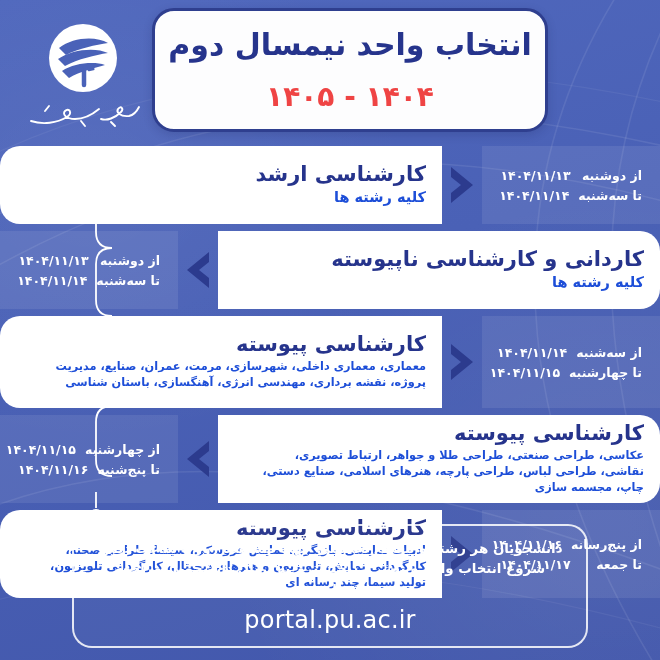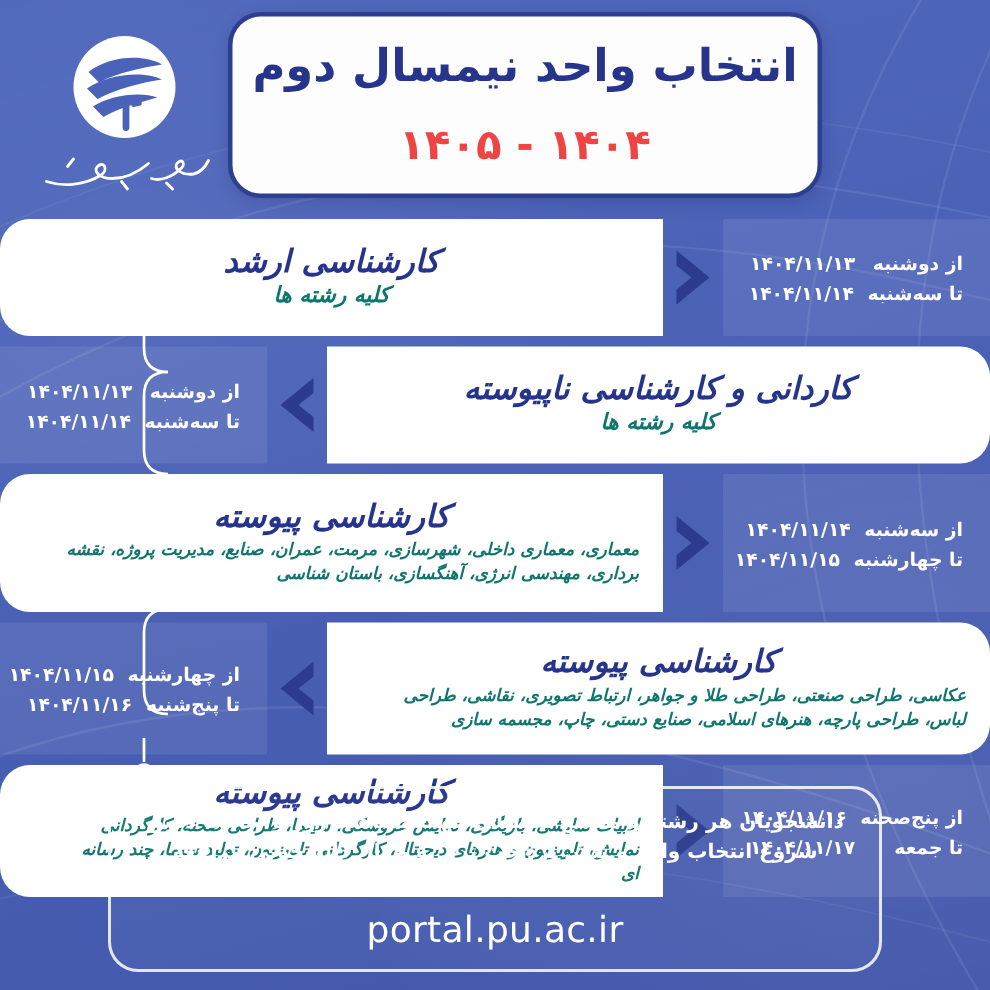--- a/index.html
+++ b/index.html
@@ -60,31 +60,30 @@
     display:flex; align-items:stretch;
   }
   .row.r3 { height:92px; }
   .row.r4 { height:88px; }
   .row.r5 { height:88px; }
 
   
   .card {
     background:#ffffff;
     display:flex; flex-direction:column;
-    align-items:center; justify-content:center;
+    align-items:flex-start; justify-content:center;
     padding:6px 16px;
     flex:1;
-    font-style:italic;
   }
   .card-title {
     font-size:21px; font-weight:bold; color:#26348c;
     line-height:1.12; white-space:nowrap; letter-spacing:-.2px;
   }
   .card-sub {
-    font-size:14.5px; font-weight:bold; color:#0f766e;
+    font-size:14.5px; font-weight:bold; color:#1d4ed8;
     line-height:1.38; margin-top:1px;
   }
   .card-sub.small { font-size:11.3px; line-height:1.42; margin-top:2px;margin-left:24px; }
 
   
   .dates {
     width:178px; flex:0 0 178px;
     background:rgba(255,255,255,.085);
     display:flex; flex-direction:column;
     align-items:center; justify-content:center; gap:5px;
@@ -93,21 +92,21 @@
   .date-line {
     display:flex; align-items:center; gap:9px;
     white-space:nowrap; width:142px;
   }
   .date-label {
     color:#ffffff; font-size:12.5px; font-weight:bold;
     flex:0 0 auto; min-width:62px; text-align:right;
   }
   .date-value {
     color:#ffffff; font-size:12.5px; font-weight:bold;
-    direction:ltr; letter-spacing:.3px; flex:1; text-align:left;
+    direction:ltr; letter-spacing:.3px; flex:1; text-align:center;
   }
 
   
   .chev { width:40px; flex:0 0 40px; position:relative; background:transparent; }
   .chev svg { position:absolute; top:50%; left:50%; transform:translate(-50%,-50%); }
 
   
   .row.flip { flex-direction:row-reverse; }
 
   
@@ -296,21 +295,21 @@
       </div>
       <div class="card">
         <div class="card-title">کارشناسی پیوسته</div>
         <div class="card-sub small">عکاسی، طراحی صنعتی، طراحی طلا و جواهر، ارتباط تصویری، نقاشی، طراحی لباس، طراحی پارچه، هنرهای اسلامی، صنایع دستی، چاپ، مجسمه سازی</div>
       </div>
     </div>
 
     <div class="row r5 dir-r">
       <div class="dates">
         <div class="date-line">
-          <span class="date-label">از پنج‌صحنه</span>
+          <span class="date-label">از پنج‌رسانه</span>
           <span class="date-value">۱۴۰۴/۱۱/۱۶</span>
         </div>
         <div class="date-line">
           <span class="date-label">تا جمعه</span>
           <span class="date-value">۱۴۰۴/۱۱/۱۷</span>
         </div>
       </div>
       <div class="chev">
         <svg width="34" height="46" viewBox="0 0 34 46">
             <path d="M6,5 L28,23 L6,41 L6,31 L16,23 L6,15 Z" fill="#2c3b8e"></path>

